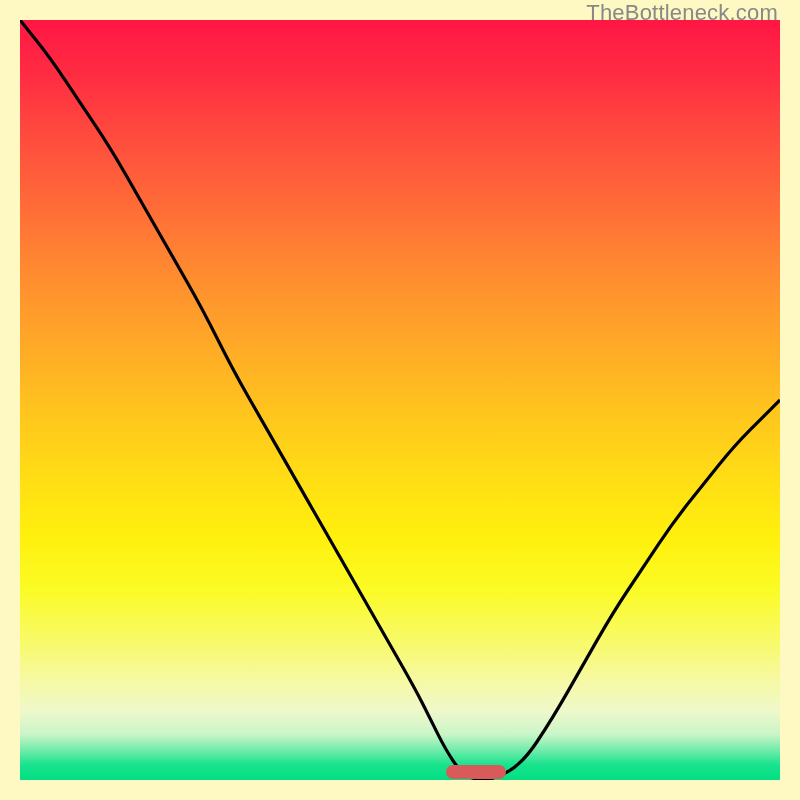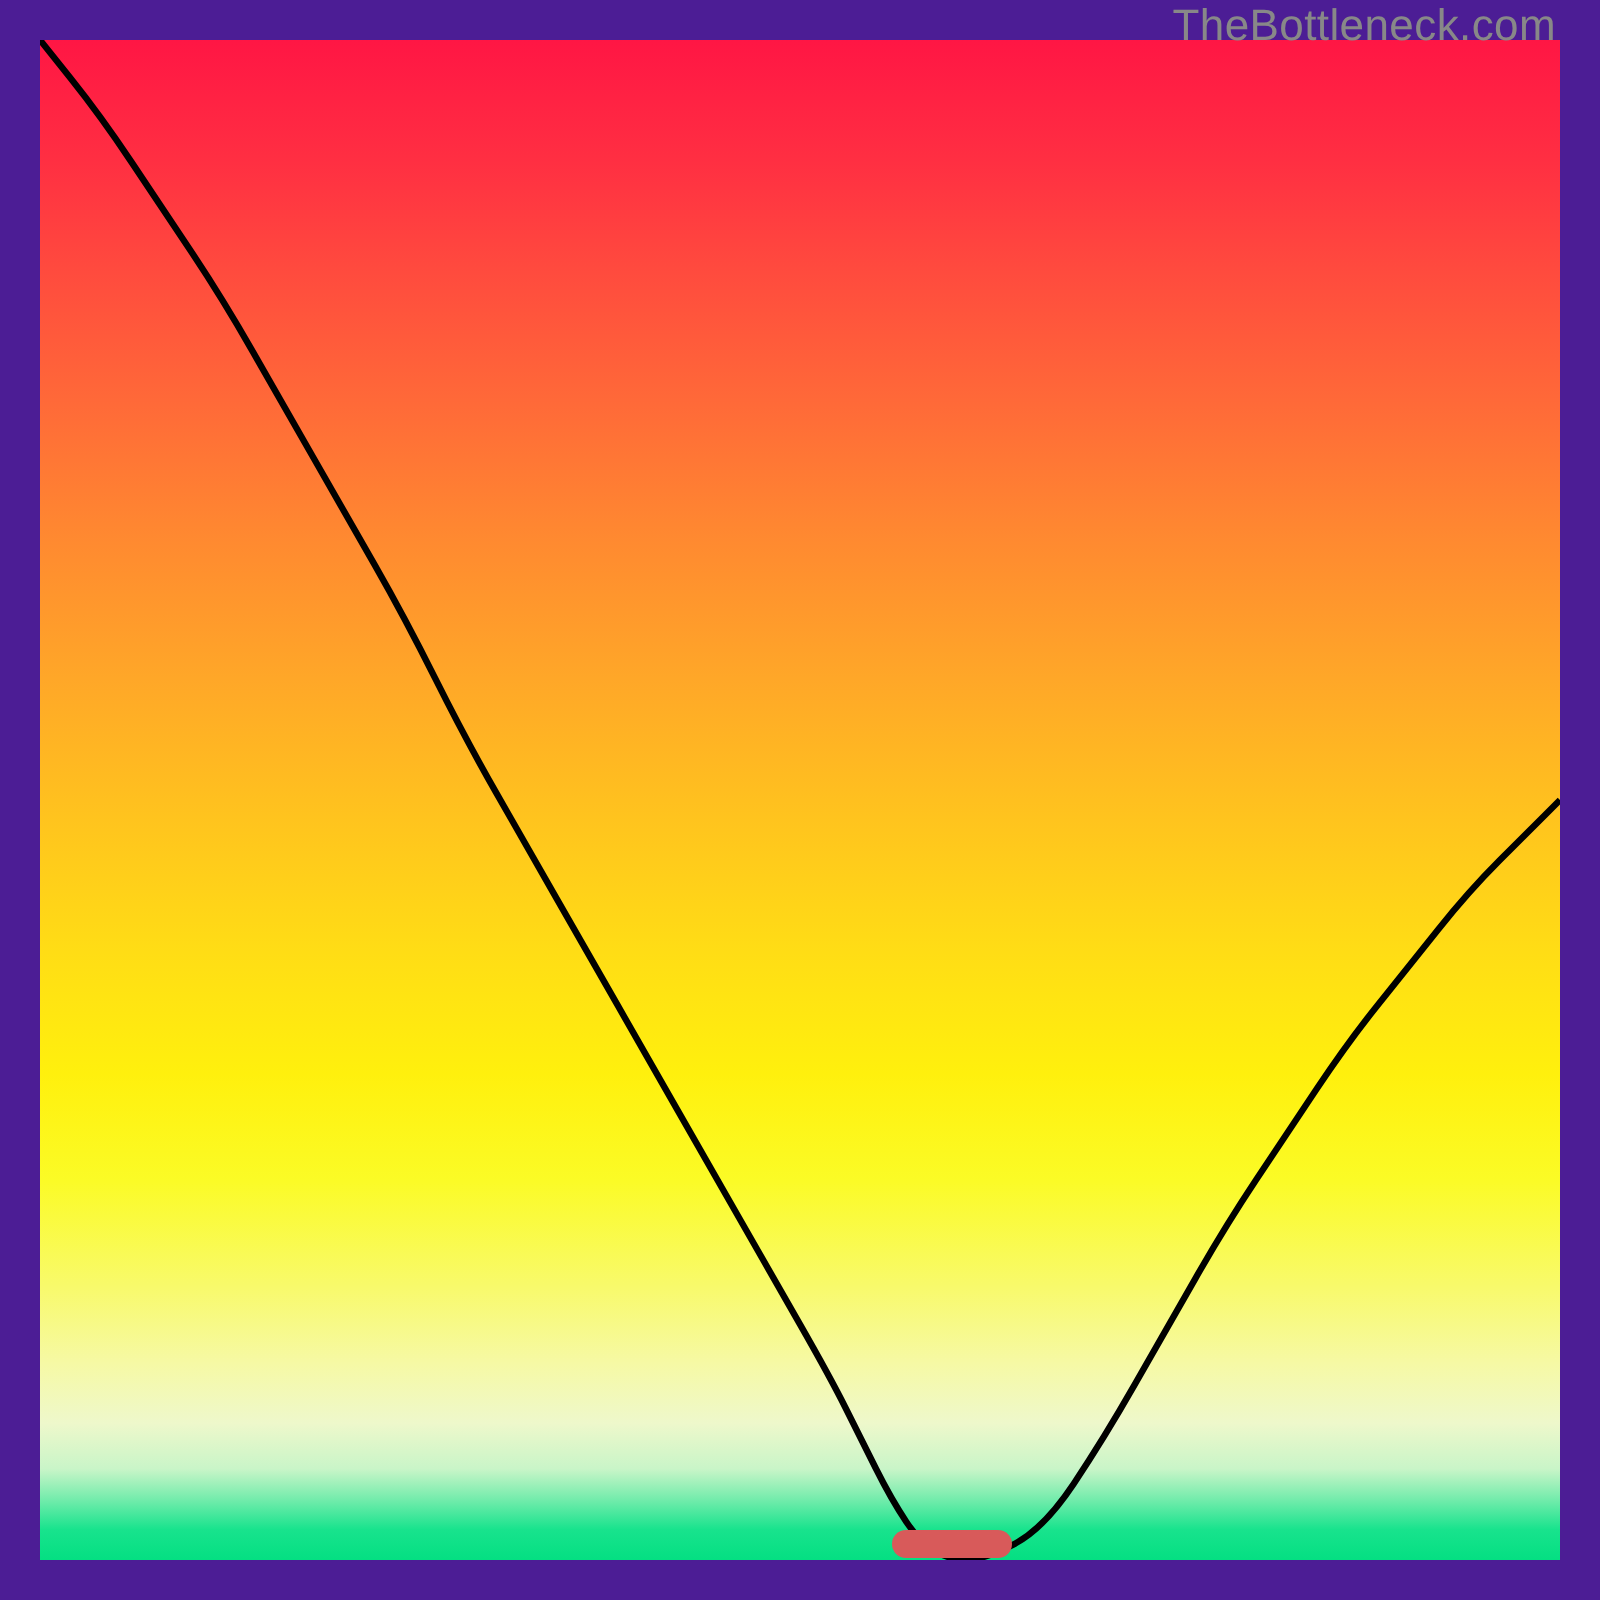--- a/index.html
+++ b/index.html
@@ -10,21 +10,21 @@
     background: #000;
     overflow: hidden;
     font-family: Arial, Helvetica, sans-serif;
   }
   .frame {
     position: absolute;
     left: 0;
     top: 0;
     width: 800px;
     height: 800px;
-    background: #4c1d95;
+    background: #fef9c3;
   }
   .plot-area {
     position: absolute;
     left: 20px;
     top: 20px;
     width: 760px;
     height: 760px;
     background: linear-gradient(
       to bottom,
       #ff1644 0%,

